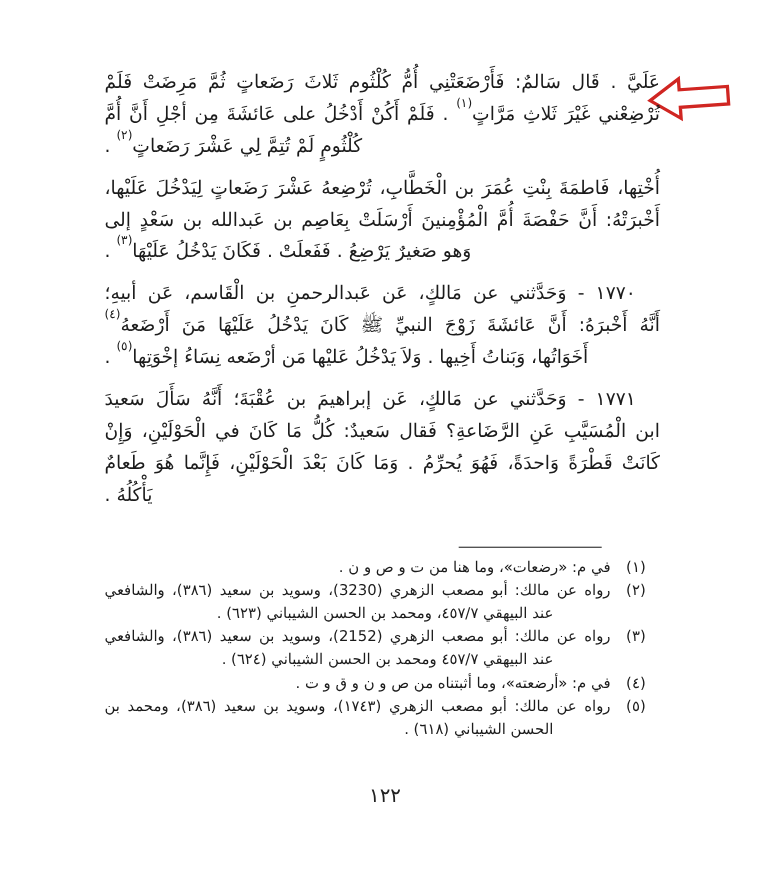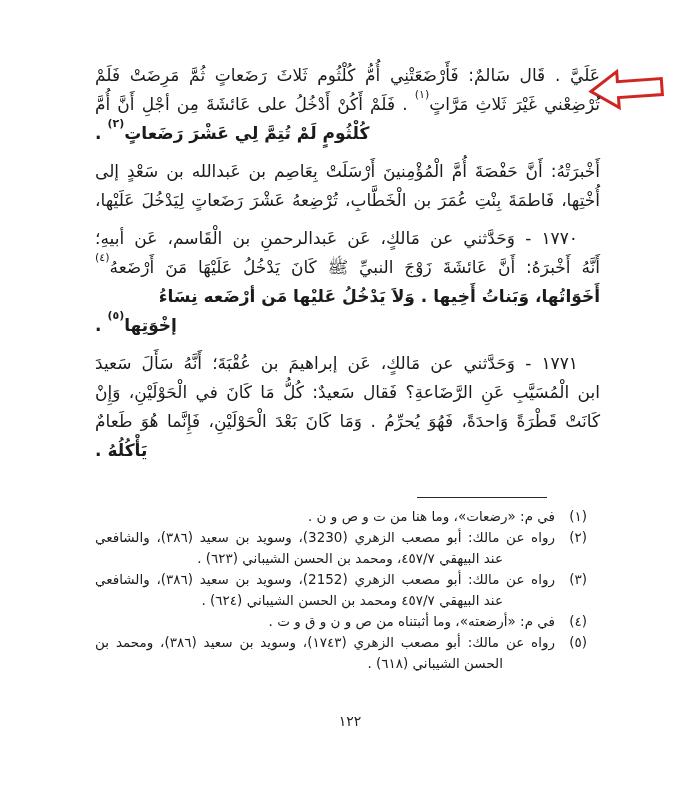--- a/index.html
+++ b/index.html
@@ -13,64 +13,65 @@
   .body-text{
     position:absolute;left:95px;top:45px;width:505px;
     font-size:17px;line-height:29px;direction:rtl;
   }
   .paragraph{margin:0 0 9px 0;}
   .line{
     min-height:29px;line-height:29px;
     text-align:justify;text-align-last:justify;
   }
   .line.first{padding-right:22px;}
-  .line.short{text-align:right;text-align-last:left;font-weight:bold;}
+  .line.short{text-align:right;text-align-last:left;}
   .line sup{font-size:11px;line-height:0;position:relative;top:-5px;}
   
   .footnote-sep{
     position:absolute;left:417px;top:481px;width:130px;height:0;
     border-top:1.6px solid #2a2a2a;
   }
   
   .footnotes{
     position:absolute;left:95px;top:490px;width:492px;
     font-size:13.5px;line-height:21px;direction:rtl;
   }
   .fn-row{display:flex;direction:rtl;}
   .fn-num{flex:0 0 32px;text-align:right;}
   .fn-text{flex:1;}
   .fn-line{text-align:justify;text-align-last:justify;min-height:21px;}
   .fn-line.last{text-align-last:right;}
   .fn-line.cont{padding-right:52px;}
   
   .page-number{
     position:absolute;left:0;top:697px;width:700px;
-    text-align:center;font-size:14px;letter-spacing:2px;color:#222;
+    text-align:center;font-size:18px;letter-spacing:2px;color:#222;
   }
 </style>
 </head>
 <body>
 
 <div class="page">
 
   <div class="red-arrow">
     <svg width="78" height="46" viewBox="0 0 78 46" xmlns="http://www.w3.org/2000/svg">
       <polygon points="3,22 30,4 30,14 74,14 74,30 30,30 30,40" fill="#ffffff" stroke="#d02622" stroke-width="3" stroke-linejoin="miter"></polygon>
     </svg>
   </div>
 
   <div class="body-text" id="body-text">
       <div class="paragraph">
         <div class="line">عَلَيَّ . قَال سَالمٌ: فَأَرْضَعَتْنِي أُمُّ كُلْثُوم ثَلاثَ رَضَعاتٍ ثُمَّ مَرِضَتْ فَلَمْ</div>
         <div class="line">تُرْضِعْني غَيْرَ ثَلاثِ مَرَّاتٍ<sup>(١)</sup> . فَلَمْ أَكُنْ أَدْخُلُ على عَائشَةَ مِن أجْلِ أَنَّ أُمَّ</div>
         <div class="line short">كُلْثُومٍ لَمْ تُتِمَّ لِي عَشْرَ رَضَعاتٍ<sup>(٢)</sup> .</div>
       </div>
       <div class="paragraph">
+        <div class="line">أُخْتِها، فَاطمَةَ بِنْتِ عُمَرَ بن الْخَطَّابِ، تُرْضِعهُ عَشْرَ رَضَعاتٍ لِيَدْخُلَ عَلَيْها،</div>
         <div class="line">أَخْبرَتْهُ: أَنَّ حَفْصَةَ أُمَّ الْمُؤْمِنينَ أَرْسَلَتْ بِعَاصِم بن عَبدالله بن سَعْدٍ إلى</div>
-        <div class="line">أُخْتِها، فَاطمَةَ بِنْتِ عُمَرَ بن الْخَطَّابِ، تُرْضِعهُ عَشْرَ رَضَعاتٍ لِيَدْخُلَ عَلَيْها،</div>
+        <div class="line short">وَهو صَغيرٌ يَرْضِعُ . فَفَعلَتْ . فَكَانَ يَدْخُلُ عَلَيْهَا<sup>(٣)</sup> .</div>
       </div>
       <div class="paragraph">
         <div class="line first">١٧٧٠ - وَحَدَّثني عن مَالكٍ، عَن عَبدالرحمنِ بن الْقَاسم، عَن أبيهِ؛</div>
         <div class="line">أَنَّهُ أَخْبرَهُ: أَنَّ عَائشَةَ زَوْجَ النبيِّ ﷺ كَانَ يَدْخُلُ عَلَيْهَا مَنَ أَرْضَعهُ<sup>(٤)</sup></div>
         <div class="line short">أَخَوَاتُها، وَبَناتُ أَخِيها . وَلاَ يَدْخُلُ عَليْها مَن أرْضَعه نِسَاءُ إخْوَتِها<sup>(٥)</sup> .</div>
       </div>
       <div class="paragraph">
         <div class="line first">١٧٧١ - وَحَدَّثني عن مَالكٍ، عَن إبراهيمَ بن عُقْبَةَ؛ أَنَّهُ سَأَلَ سَعيدَ</div>
         <div class="line">ابن الْمُسَيَّبِ عَنِ الرَّضَاعةِ؟ فَقال سَعيدٌ: كُلُّ مَا كَانَ في الْحَوْلَيْنِ، وَإِنْ</div>
         <div class="line">كَانَتْ قَطْرَةً وَاحدَةً، فَهُوَ يُحرِّمُ . وَمَا كَانَ بَعْدَ الْحَوْلَيْنِ، فَإِنَّما هُوَ طَعامٌ</div>

